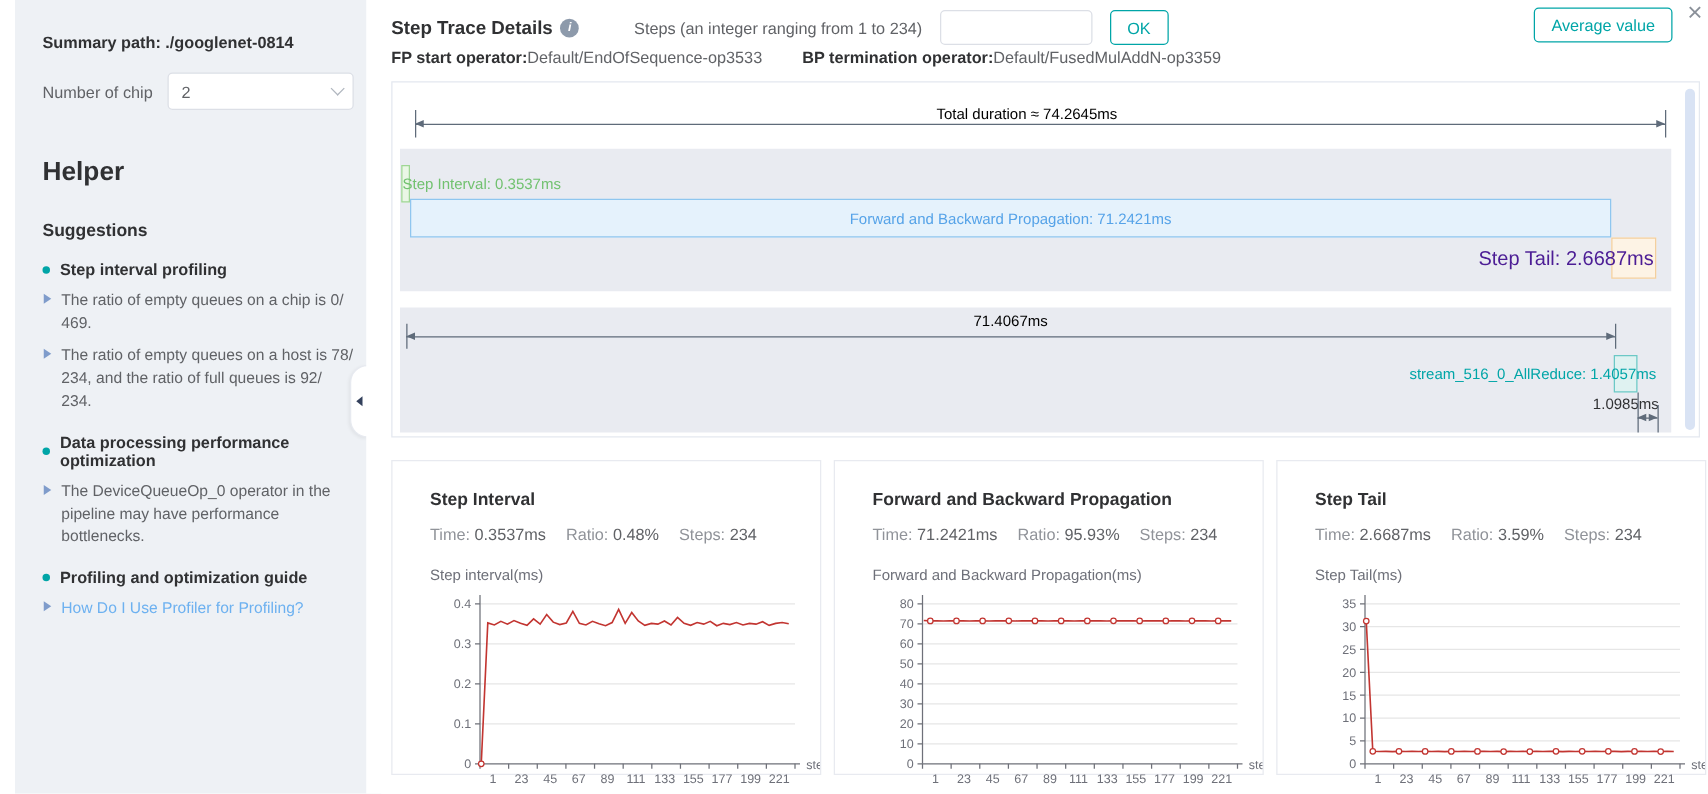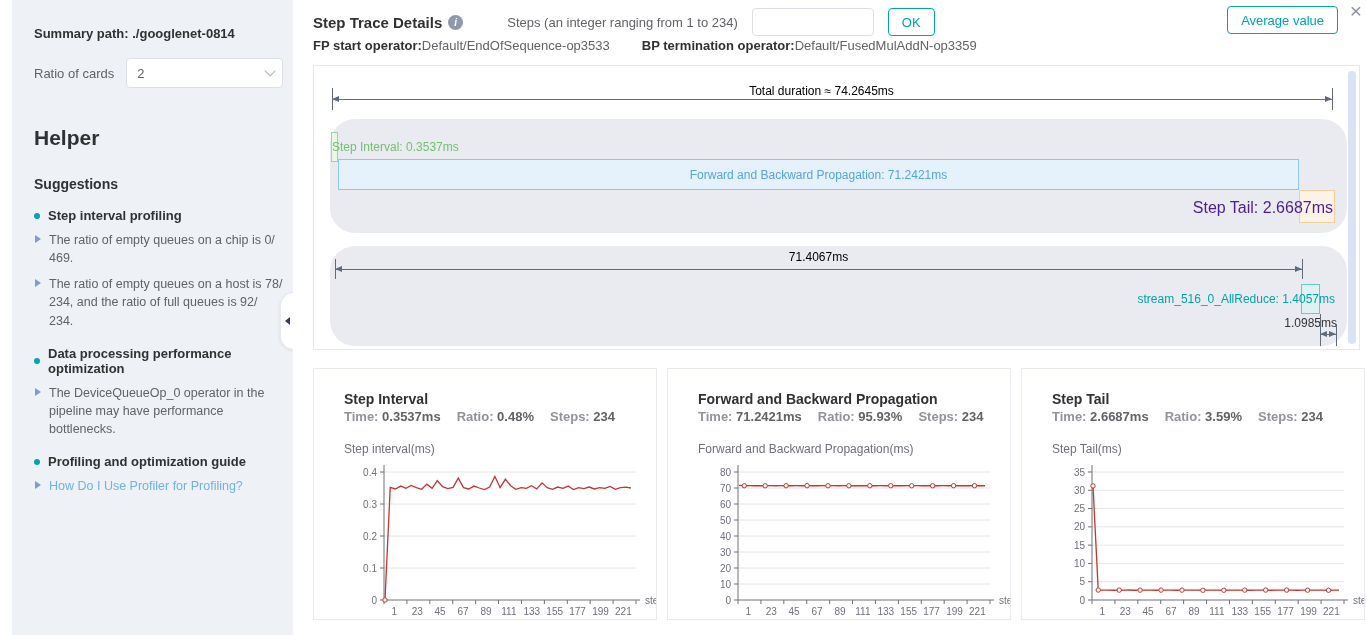--- a/index.html
+++ b/index.html
@@ -52,21 +52,21 @@
     cursor:pointer; font-weight:300; line-height:1; padding:2px; }
   .hdr2 { position:absolute; left:20px; top:38px; display:flex; color:#606266; }
   .hdr2 b { color:#303133; }
   .hdr2 .pair2 { margin-left:32px; }
 
   
   .trace { position:absolute; left:20px; top:65px; width:1047px; height:285px;
     border:1px solid #e4e8ef; background:#fff; }
   .vscroll { position:absolute; right:3px; top:5px; width:8px; height:273px;
     background:#d9e3f4; border-radius:4px; cursor:pointer; }
-  .band { position:absolute; left:16px; width:1017px; background:#e9ebf1;border-radius:25px; }
+  .band { position:absolute; left:6px; width:1017px; background:#e9ebf1; }
   .band2 { top:53px; height:114px; }
   .band3 { top:180px; height:100px; }
   .hline { position:absolute; border-top:1px solid #5f6b7a; }
   .hline:before, .hline:after { content:''; position:absolute; top:-4px; width:0; height:0;
     border-top:3.5px solid transparent; border-bottom:3.5px solid transparent; }
   .hline:before { left:0; border-right:7px solid #5f6b7a; }
   .hline:after { right:0; border-left:7px solid #5f6b7a; }
   .vbar { position:absolute; width:1px; background:#5f6b7a; }
   .arrow-label { position:absolute; font-size:12px; color:#000000; white-space:nowrap; }
   .tbox { position:absolute; }
@@ -78,33 +78,33 @@
   .box-orange { background:#fdf3e5; border:1px solid #f3cf9e; }
   .lab-orange { color:#4c1d95; font-size:16px; white-space:nowrap; }
   .box-teal { background:#dff2f1; border:1px solid #6cc8c6; }
   .lab-teal { color:#00a5a7; font-size:12px; white-space:nowrap; }
   .lab-dark { color:#303133; font-size:12px; white-space:nowrap; }
 
   
   .cards { position:absolute; left:20px; top:368px; width:1047px; display:flex; gap:10px; }
   .card { flex:1; border:1px solid #e8eaf0; background:#fff; height:252px; padding:22px 0 0 30px; }
   .card-title { font-size:14px; font-weight:bold; color:#303133; }
-  .stats { margin-top:2px; font-size:13px;font-weight:bold; }
+  .stats { margin-top:13px; font-size:13px; }
   .stats .sl { color:#909399; }
   .stats .sv { color:#606266; margin-right:16px; }
   .axis-title { margin-top:18px; font-size:12px; color:#6e7079; }
   .chart { margin-top:2px; cursor:crosshair; }
 </style>
 </head>
 <body>
 
 <div class="sidebar">
   <div class="summary-path">Summary path: ./googlenet-0814</div>
   <div class="cards-row">
-    <span class="lbl">Ratio of cards</span>
+    <span class="lbl">Number of chip</span>
     <div class="select">
       <span class="val">2</span>
       <span class="chev"></span>
     </div>
   </div>
   <div class="helper-title">Helper</div>
   <div class="sugg-title">Suggestions</div>
 
   <div class="sec">
     <div class="sec-head">

